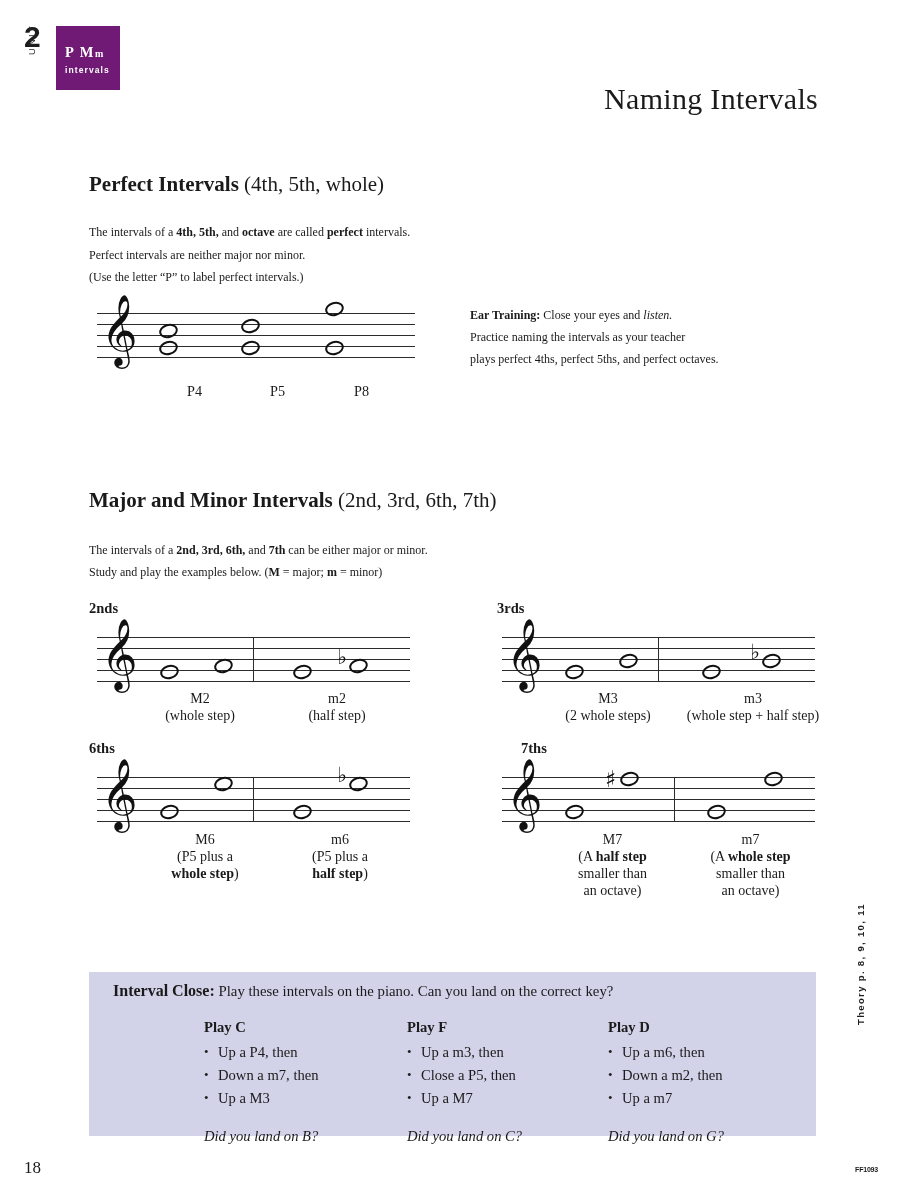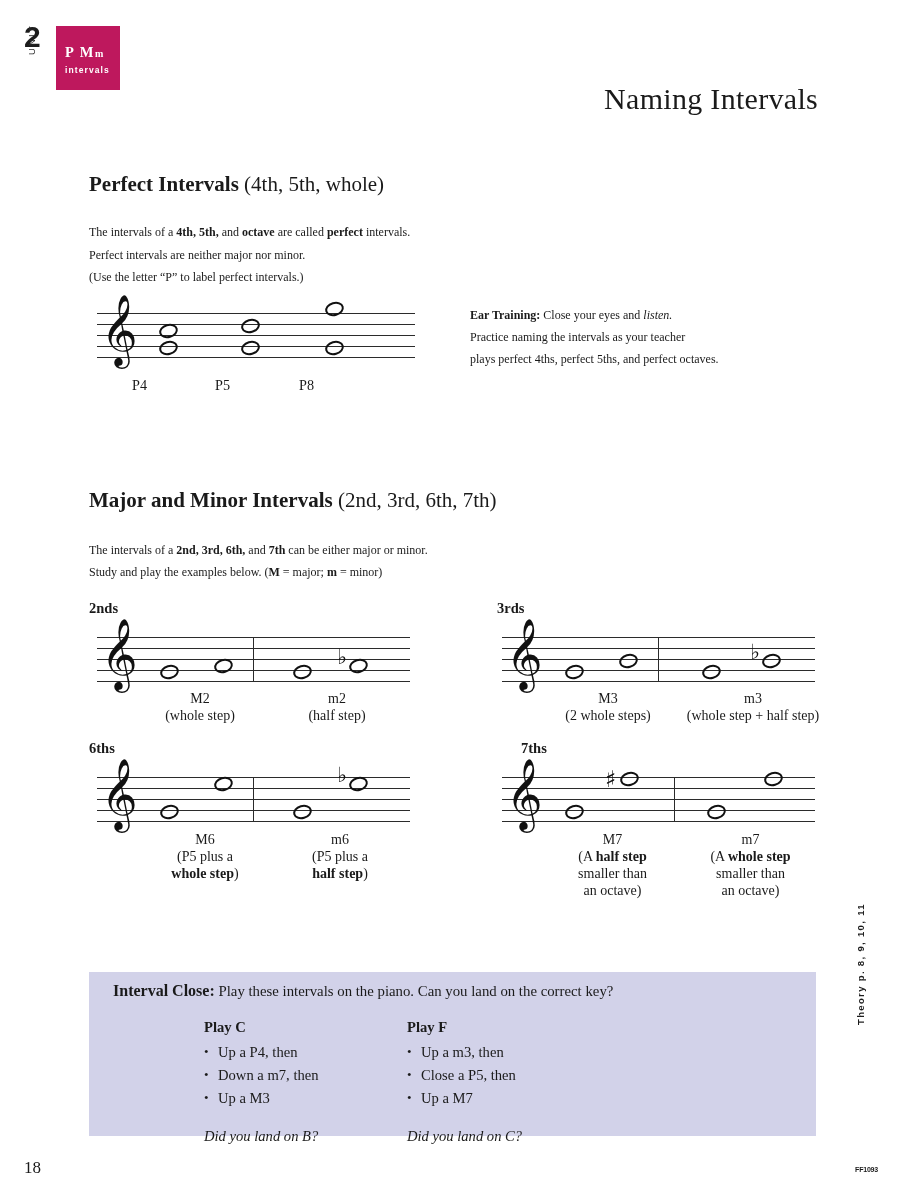--- a/index.html
+++ b/index.html
@@ -103,24 +103,25 @@
     transform: rotate(-16deg);
     background: transparent;
   }
   .accidental {
     position: absolute;
     font-family: "DejaVu Sans", sans-serif;
     font-size: 21px; line-height: 1; color: #111;
   }
   .ex-label {
     position: absolute;
-    text-align: left;
+    text-align: right;
     font-size: 14.2px;
     line-height: 17px;
     white-space: nowrap;
+    margin-top: 6px;
   }
   .ex-caption { position: absolute; text-align: center; font-size: 14px; line-height: 17px; }
   .grp-label {
     position: absolute;
     font-weight: bold; font-size: 14.5px;
   }
 
   
   #interval-travel {
     position: absolute;
@@ -161,21 +162,21 @@
   }
 </style>
 </head>
 <body>
 
 <div class="page">
 
   <div id="unit-badge">
     <div id="unit-number">2</div>
     <div id="unit-word">UNIT</div>
-    <div id="unit-box" style="background: #be185d;">
+    <div id="unit-box" style="background: #701a75;">
       <div id="unit-box-line1">
         <span>P M</span><span class="sm">m</span>
       </div>
       <div id="unit-box-line2">intervals</div>
     </div>
   </div>
 
   <div id="page-title">Naming Intervals</div>
 
   <div class="section-head" style="left:89px; top:172px;">
@@ -344,20 +345,29 @@
     <div class="it-col" style="left:318px;">
       <div class="col-title">Play F</div>
       <ul>
         <li>Up a m3, then</li>
         <li>Close a P5, then</li>
         <li>Up a M7</li>
       </ul>
       <div class="answer">Did you land on C?</div>
     </div>
 
+    <div class="it-col" style="left:519px;">
+      <div class="col-title">Play D</div>
+      <ul>
+        <li>Up a m6, then</li>
+        <li>Down a m2, then</li>
+        <li>Up a m7</li>
+      </ul>
+      <div class="answer">Did you land on G?</div>
+    </div>
   </div>
 
   <div id="side-tab">Theory p. 8, 9, 10, 11</div>
 
   <div id="page-number">18</div>
   <div id="doc-code">FF1093</div>
 
 </div>
 
 </body></html>

